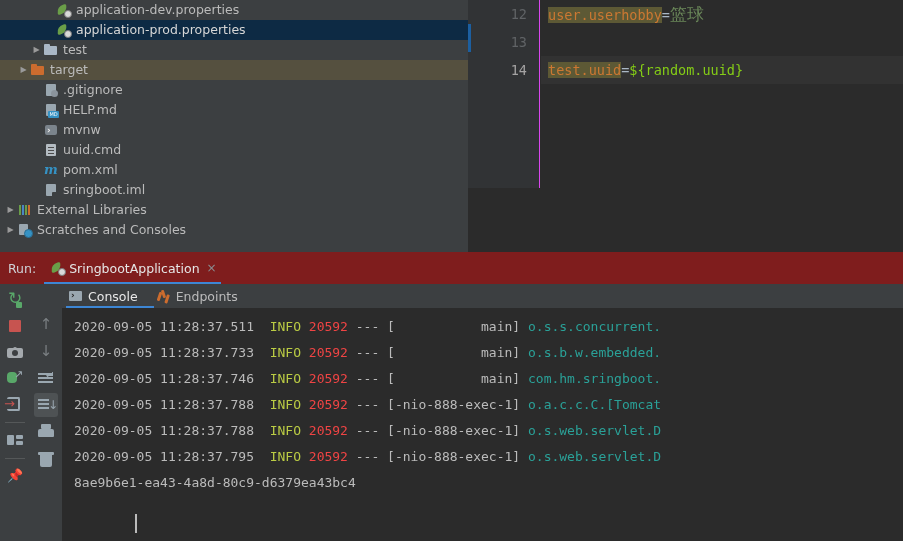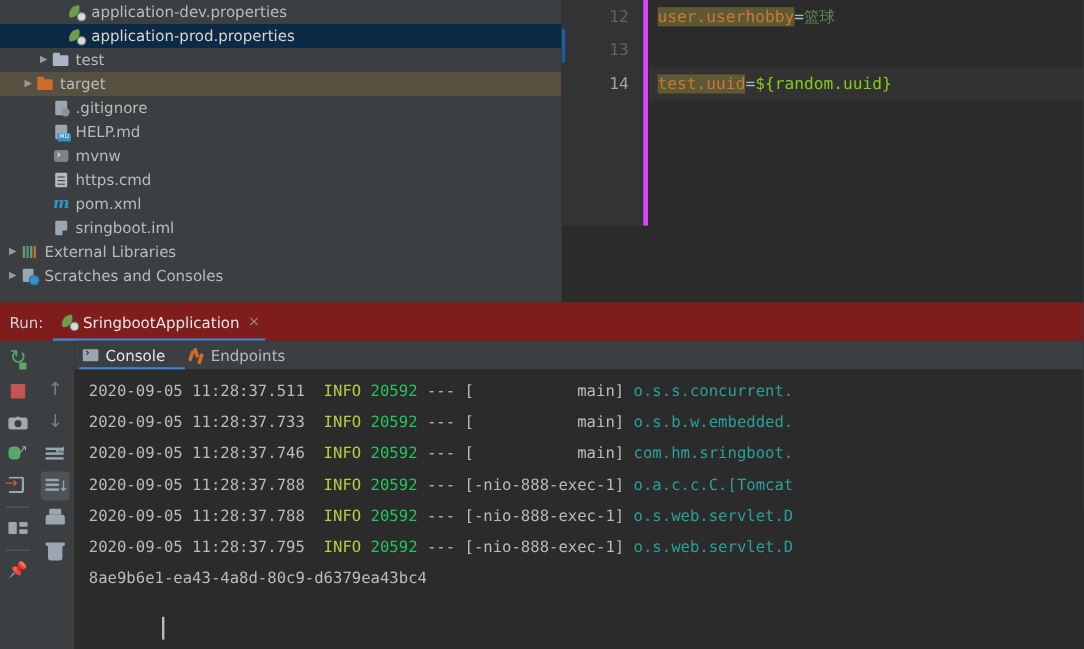--- a/index.html
+++ b/index.html
@@ -249,21 +249,21 @@
     font-family: "DejaVu Sans Mono", monospace;
     font-size: 13.5px;
     overflow: hidden;
   }
   #gutter {
     position:absolute;
     left:0; top:0;
     width: 72px;
     height: 188px;
     background: #313335;
-    border-right: 4px solid #d946ef;
+    border-right: 1px solid #d946ef;
     box-sizing: border-box;
   }
   .gnum {
     height: 28px;
     line-height: 28px;
     text-align: right;
     padding-right: 12px;
     color: #606366;
     font-size: 13.5px;
   }
@@ -281,21 +281,21 @@
     padding-left: 7px;
     color: #a9b7c6;
   }
   .eline.cur { background: #323232; }
   .pkey {
     color: #cc7832;
     background: #5d5935;
   }
   .peq { color: #a9b7c6; }
   .pval { color: #84cc16; }
-  .pval-cjk { color: #6a8759; font-family: "DejaVu Sans", sans-serif; font-size: 13px;}
+  .pval-cjk { color: #6a8759; font-family: "DejaVu Sans", sans-serif; font-size: 17px;}
   .ebar {
     position:absolute;
     left:0; top:24px;
     width:3px; height:28px;
     background:#1c5fa0;
   }
 
   
   #runwin {
     position:absolute;
@@ -500,21 +500,21 @@
   }
   .logline {
     height: 26px;
     line-height: 26px;
     white-space: pre;
     padding-left: 12px;
     color:#a9b7c6;
   }
   .c-ts   { color:#bbbbbb; }
   .c-info { color:#bbcc44; }
-  .c-pid  { color:#22c55e; }
+  .c-pid  { color:#ef4444; }
   .c-dash { color:#bbbbbb; }
   .c-thread { color:#bbbbbb; }
   .c-logger { color:#2aa198; }
   .c-plain  { color:#bbbbbb; }
   #caret {
     position:absolute;
     left:73px;
     bottom:16px;
     width:2px;
     height:19px;
@@ -577,21 +577,21 @@
         <div class="trow">
           <span style="display: inline-block; flex: 0 0 30px; width: 30px;"></span>
           <span class="arrow empty">▶</span>
           <span class="ico ic-sh"></span>
           <span class="lbl">mvnw</span>
         </div>
         <div class="trow">
           <span style="display: inline-block; flex: 0 0 30px; width: 30px;"></span>
           <span class="arrow empty">▶</span>
           <span class="ico ic-cmd"></span>
-          <span class="lbl">https.cmd</span>
+          <span class="lbl">uuid.cmd</span>
         </div>
         <div class="trow">
           <span style="display: inline-block; flex: 0 0 30px; width: 30px;"></span>
           <span class="arrow empty">▶</span>
           <span class="ico ic-maven"></span>
           <span class="lbl">pom.xml</span>
         </div>
         <div class="trow">
           <span style="display: inline-block; flex: 0 0 30px; width: 30px;"></span>
           <span class="arrow empty">▶</span>

